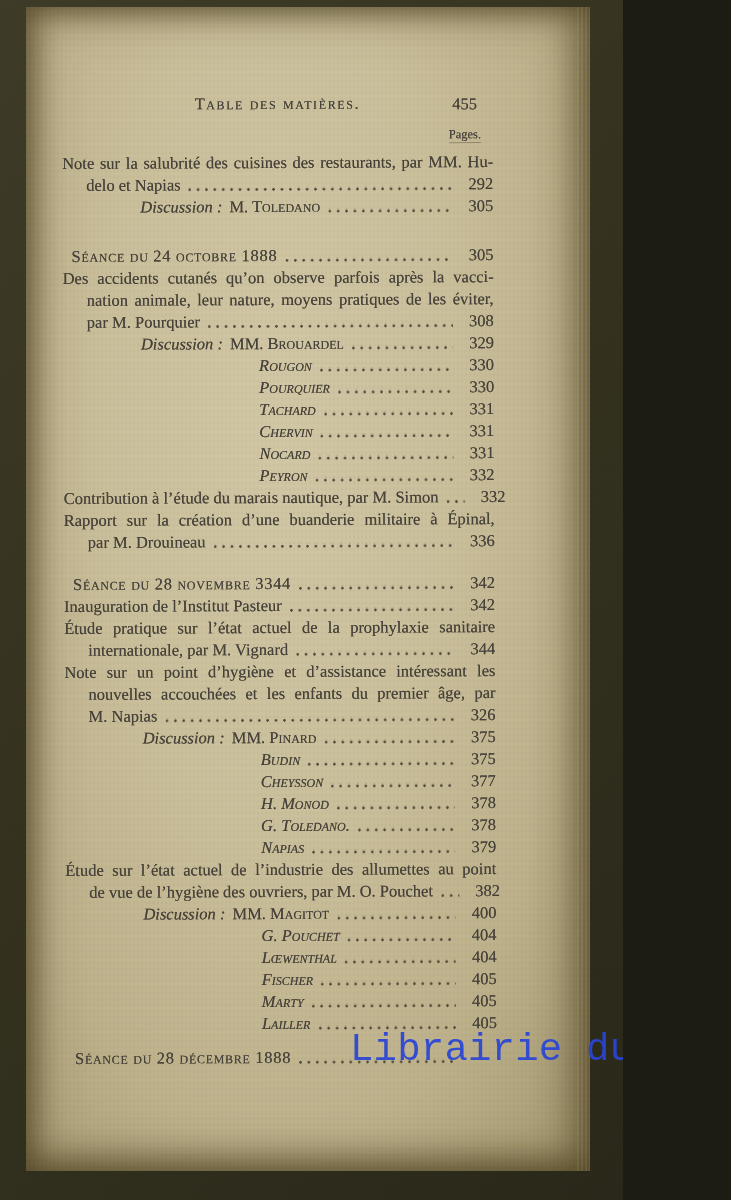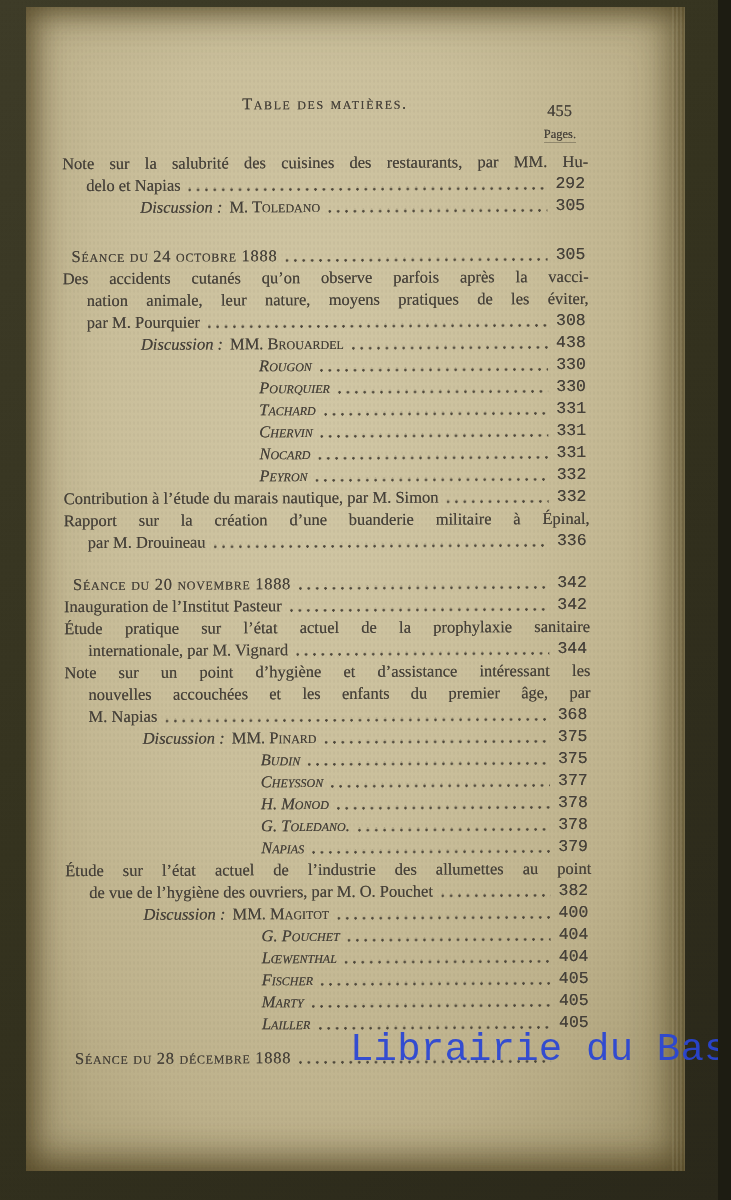--- a/index.html
+++ b/index.html
@@ -1,17 +1,17 @@
 <!DOCTYPE html>
 <html><head>
 <meta charset="utf-8">
 <style>
   html,body { margin:0; padding:0; background:#1d1c12; }
   .photo {
-    position:relative; width:718px; height:1200px; overflow:hidden;
+    position:relative; width:623px; height:1200px; overflow:hidden;
     background: linear-gradient(135deg, #3e3c28 0%, #35331f 45%, #2a281a 100%);
     font-family:"Liberation Serif","DejaVu Serif",serif;
   }
   .photo::after {
     content:''; position:absolute; inset:0; pointer-events:none;
     background-image: radial-gradient(rgba(20,15,5,.06) 1px, transparent 1.3px);
     background-size: 4px 6px; opacity:.5; mix-blend-mode: multiply;
   }
   .page {
     position:absolute; left:26px; top:7px; right:33px; bottom:29px;
@@ -27,37 +27,37 @@
     background: repeating-linear-gradient(90deg, rgba(255,250,220,.16) 0 2px, rgba(85,70,35,.22) 2px 4px);
   }
   .content {
     position:absolute; left:38px; right:95px; top:0; bottom:0;
     color:#46413a; font-size:16.5px; line-height:22px;
     transform: rotate(-0.25deg);
     text-shadow: 0 0 0.6px rgba(70,64,52,.75);
   }
   .header-row { margin-top:86px; position:relative; text-align:center; }
   .title { font-variant: small-caps; letter-spacing:1.6px; }
-  .corner-page { position:absolute; right:16px; top:8px; }
+  .corner-page { position:absolute; right:16px; top:1px; }
   .pages-label { text-align:right; font-size:12.5px; margin-top:13px; padding-right:12px; line-height:15px; }
   .pages-label span { padding-bottom:1px; border-bottom:1px solid rgba(70,64,52,.4); }
 
   .toc { margin-top:9px; }
   .toc-item { }
   .line, .row { min-height:22px; }
   .jline { text-align:justify; text-align-last:justify; }
   .cont { padding-left:24px; }
   .row { display:flex; align-items:flex-end; }
   .row .text, .row .label, .row .names { white-space:pre; }
   .leader {
     flex:1 1 auto; min-width:18px; height:4px; margin:0 5px 5px 8px;
     background-image: radial-gradient(circle at 1.4px 2.4px, rgba(72,66,54,.95) 1.1px, rgba(72,66,54,0) 1.5px);
     background-size: 8.4px 4px; background-repeat: repeat-x; background-position: 0 100%;
   }
-  .pagecol { min-width:36px; text-align:center;font-family:Liberation Mono, monospace; }
+  .pagecol { min-width:36px; text-align:right; }
 
   .t-seance { margin-left:9px; }
   .t-seance .text { font-variant: small-caps; letter-spacing:.7px; }
   .t-discussion { margin-left:78px; }
   .t-discussion .label { font-style:italic;text-align:right; }
   .t-discussion .names { font-variant: small-caps; padding-left:7px; }
   .t-subname { margin-left:196px; }
   .t-subname .text { font-variant: small-caps; font-style: italic; }
 
   .gap.lg { height:27px; }
@@ -116,21 +116,21 @@
               <span class="text">par M. Pourquier</span>
               <span class="leader"></span>
               <span class="pagecol">308</span>
             </div>
           </div>
           <div class="toc-item t-discussion">
             <div class="row">
               <span class="label">Discussion :</span>
               <span class="names">MM. Brouardel</span>
               <span class="leader"></span>
-              <span class="pagecol">438</span>
+              <span class="pagecol">329</span>
             </div>
           </div>
           <div class="toc-item t-subname">
             <div class="row">
               <span class="text">Rougon</span>
               <span class="leader"></span>
               <span class="pagecol">330</span>
             </div>
           </div>
           <div class="toc-item t-subname">
@@ -179,21 +179,21 @@
             <div class="line jline">Rapport sur la création d’une buanderie militaire à Épinal,</div>
             <div class="row cont">
               <span class="text">par M. Drouineau</span>
               <span class="leader"></span>
               <span class="pagecol">336</span>
             </div>
           </div>
           <div class="gap md"></div>
           <div class="toc-item t-seance">
             <div class="row">
-              <span class="text">Séance du 20 novembre 1888</span>
+              <span class="text">Séance du 28 novembre 3344</span>
               <span class="leader"></span>
               <span class="pagecol">342</span>
             </div>
           </div>
           <div class="toc-item t-entry">
             <div class="row">
               <span class="text">Inauguration de l’Institut Pasteur</span>
               <span class="leader"></span>
               <span class="pagecol">342</span>
             </div>
@@ -205,21 +205,21 @@
               <span class="leader"></span>
               <span class="pagecol">344</span>
             </div>
           </div>
           <div class="toc-item t-entry">
             <div class="line jline">Note sur un point d’hygiène et d’assistance intéressant les</div>
             <div class="line jline cont">nouvelles accouchées et les enfants du premier âge, par</div>
             <div class="row cont">
               <span class="text">M. Napias</span>
               <span class="leader"></span>
-              <span class="pagecol">368</span>
+              <span class="pagecol">326</span>
             </div>
           </div>
           <div class="toc-item t-discussion">
             <div class="row">
               <span class="label">Discussion :</span>
               <span class="names">MM. Pinard</span>
               <span class="leader"></span>
               <span class="pagecol">375</span>
             </div>
           </div>

